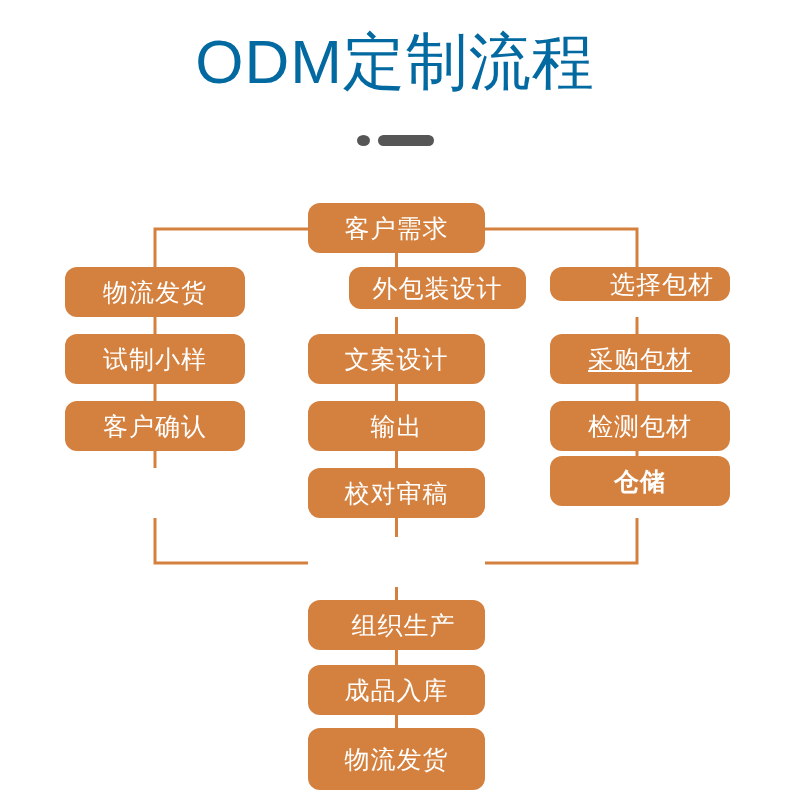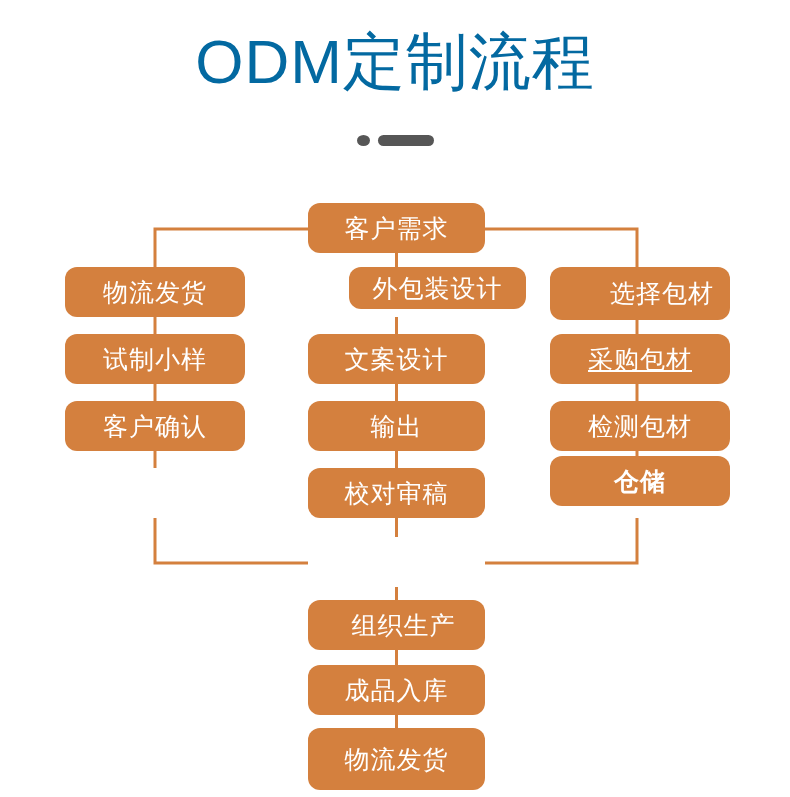--- a/index.html
+++ b/index.html
@@ -150,21 +150,21 @@
 
     <div class="node" style="left:65px; top:267px; width:180px; height:50px;">物流发货</div>
     <div class="node" style="left:65px; top:334px; width:180px; height:50px;">试制小样</div>
     <div class="node" style="left:65px; top:401px; width:180px; height:50px;">客户确认</div>
 
     <div class="node" style="left:308px; top:267px; width:177px; height:42px;margin-left:41px;">外包装设计</div>
     <div class="node" style="left:308px; top:334px; width:177px; height:50px;">文案设计</div>
     <div class="node" style="left:308px; top:401px; width:177px; height:50px;">输出</div>
     <div class="node" style="left:308px; top:468px; width:177px; height:50px;">校对审稿</div>
 
-    <div class="node" style="left:550px; top:267px; width:180px; height:53px;padding-left:44px;">选择包材</div>
+    <div class="node" style="left:550px; top:267px; width:180px; height:34px;padding-left:44px;">选择包材</div>
     <div class="node" style="left:550px; top:334px; width:180px; height:50px;text-decoration:underline;">采购包材</div>
     <div class="node" style="left:550px; top:401px; width:180px; height:50px;">检测包材</div>
     <div class="node" style="left:550px; top:456px; width:180px; height:50px;font-weight:bold;">仓储</div>
 
     <div class="node" style="left:308px; top:600px; width:177px; height:50px;padding-left:14px;">组织生产</div>
     <div class="node" style="left:308px; top:665px; width:177px; height:50px;">成品入库</div>
     <div class="node" style="left:308px; top:728px; width:177px; height:62px;">物流发货</div>
 
   </div>
 </div>

